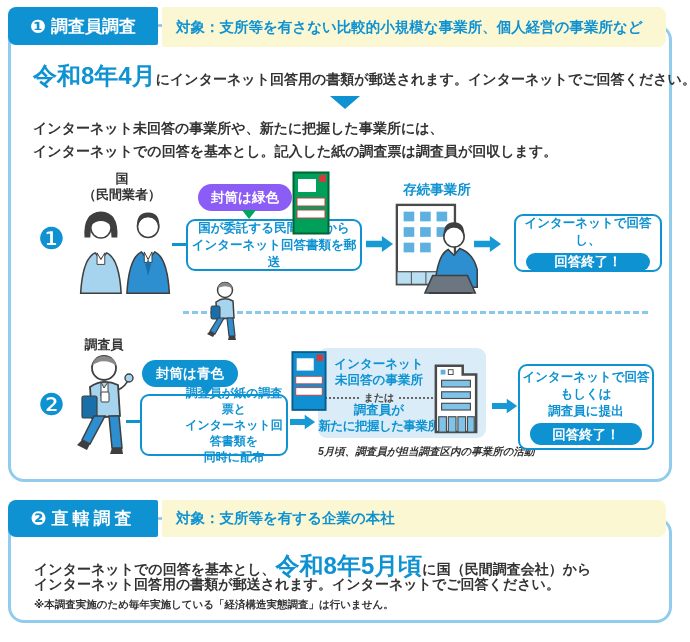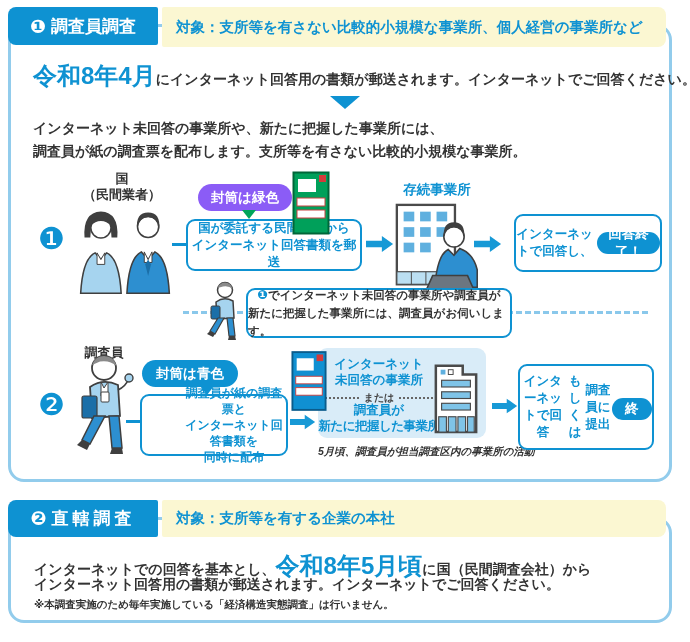--- a/index.html
+++ b/index.html
@@ -9,21 +9,21 @@
   .content-box{background:#fff;border:3px solid #92CCEC;border-radius:16px;}
   .hdr-blue{background:#0E92D2;border-radius:8px 2px 2px 8px;display:flex;align-items:center;justify-content:center;
             color:#fff;font-weight:bold;font-size:17px;z-index:3;}
   .hdr-blue .badge-glyph{font-size:19px;color:#fff;margin-right:5px;line-height:1;}
   .hdr-yellow{background:#FBF7D2;border-radius:2px 8px 8px 2px;display:flex;align-items:center;
               color:#0E92D2;font-weight:bold;font-size:14.5px;padding-left:14px;box-sizing:border-box;z-index:3;}
   .b14{font-size:14px;font-weight:bold;color:#333;}
   .hl{font-size:24px;font-weight:bold;color:#0E92D2;}
   .step-box{background:#fff;border:2.5px solid #0E92D2;border-radius:9px;display:flex;flex-direction:column;
             align-items:center;justify-content:center;color:#0E92D2;font-weight:bold;text-align:center;box-sizing:border-box;}
-  .result-box{background:#fff;border:2.5px solid #0E92D2;border-radius:9px;display:flex;
+  .result-box{background:#fff;border:2.5px solid #0E92D2;border-radius:9px;display:flex;flex-direction:column;
               align-items:center;justify-content:center;color:#0E92D2;font-weight:bold;text-align:center;box-sizing:border-box;}
   .pill{background:#0E92D2;color:#fff;font-weight:bold;font-size:13.5px;border-radius:12px;
         display:flex;align-items:center;justify-content:center;}
   .bubble{border-radius:14px;color:#fff;font-weight:bold;font-size:13.5px;display:flex;align-items:center;
           justify-content:center;z-index:2;}
   .bubble-green{background:#8b5cf6;}
   .bubble-blue{background:#0E92D2;}
   .tail{width:0;height:0;border-left:7px solid transparent;border-right:7px solid transparent;z-index:2;}
   .tail-green{border-top:9px solid #00A45C;}
   .tail-blue{border-top:9px solid #0E92D2;}
@@ -59,21 +59,21 @@
   <div class="abs hdr-yellow" style="left:162px;top:7px;width:504px;height:40px;">
     <span>対象：支所等を有さない比較的小規模な事業所、個人経営の事業所など</span>
   </div>
 
   <div class="abs" style="left:33px;top:60px;white-space:nowrap;">
     <span class="hl">令和8年4月</span><span class="b14">にインターネット回答用の書類が郵送されます。インターネットでご回答ください。</span>
   </div>
   <div class="abs down-tri" style="left:330px;top:96px;"></div>
   <div class="abs b14" style="left:33px;top:117px;line-height:23px;">
     <div>インターネット未回答の事業所や、新たに把握した事業所には、</div>
-    <div>調査員が紙の調査票を配布します。支所等を有さない比較的小規模な事業所。</div>
+    <div>インターネットでの回答を基本とし。記入した紙の調査票は調査員が回収します。</div>
   </div>
 
   <div class="abs num-big" style="left:38px;top:224px;">❶</div>
 
   <div class="abs actor-label" style="left:68px;top:171px;width:108px;">
     <div>国</div>
     <div>（民間業者）</div>
   </div>
 
   <div class="abs" style="left:72px;top:204px;">
@@ -163,26 +163,22 @@
       <circle cx="23" cy="10" r="7.5" fill="#fff" stroke="#3f3f3f" stroke-width="1.5"></circle>
       <path d="M15.5 8 Q18 2.5 23 2.5 Q29 2.5 30.5 9 Q27 5.5 21 6.5 Z" fill="#8a8a8a"></path>
       <path d="M14 22 Q22 16 31 21 L32 38 L15 39 Z" fill="#A6D4EF" stroke="#3f3f3f" stroke-width="1.5"></path>
       <rect x="9" y="26" width="9" height="13" rx="1.5" fill="#1B6FA8" stroke="#3f3f3f" stroke-width="1"></rect>
       <path d="M16 38 L22 38 L13 54 L8 51 Z" fill="#2D8FD0" stroke="#3f3f3f" stroke-width="1.2"></path>
       <path d="M25 38 L31 38 L33 56 L27 56 Z" fill="#2D8FD0" stroke="#3f3f3f" stroke-width="1.2"></path>
       <path d="M8 51 L13 54 L11 57 L5 54 Z" fill="#3f3f3f"></path>
       <path d="M27 56 L33 56 L34 60 L26 60 Z" fill="#3f3f3f"></path>
     </svg>
   </div>
-  <div class="abs note-box" style="left:246px;top:288px;width:266px;height:50px;">
-    <div><span class="badge-inline">❶</span><span>でインターネット未回答の事業所や調査員が</span></div>
-    <div>新たに把握した事業所には、調査員がお伺いします。</div>
-  </div>
-
-  <div class="abs actor-label" style="left:60px;top:337px;width:88px;margin-top:8px;">調査員</div>
+
+  <div class="abs actor-label" style="left:60px;top:337px;width:88px;">調査員</div>
   <div class="abs num-big" style="left:38px;top:390px;">❷</div>
 
   <div class="abs" style="left:68px;top:352px;">
     <svg width="72" height="116" viewBox="0 0 72 116">
       <circle cx="36" cy="16" r="12" fill="#fff" stroke="#3f3f3f" stroke-width="1.8"></circle>
       <path d="M24 13 Q27 4 36 4 Q46 4 48.5 14 Q42 8 32 9.5 Z" fill="#8a8a8a"></path>
       <path d="M22 35 Q35 26 50 33 L52 64 L24 66 Z" fill="#A6D4EF" stroke="#3f3f3f" stroke-width="1.8"></path>
       <path d="M33 30 L36 36 L40 30 L40 44 L33 44 Z" fill="#fff" stroke="#3f3f3f" stroke-width="1"></path>
       <rect x="33" y="40" width="8" height="10" rx="1" fill="#fff" stroke="#3f3f3f" stroke-width="1"></rect>
       <path d="M50 38 Q58 34 60 28" fill="none" stroke="#3f3f3f" stroke-width="1.6"></path>

